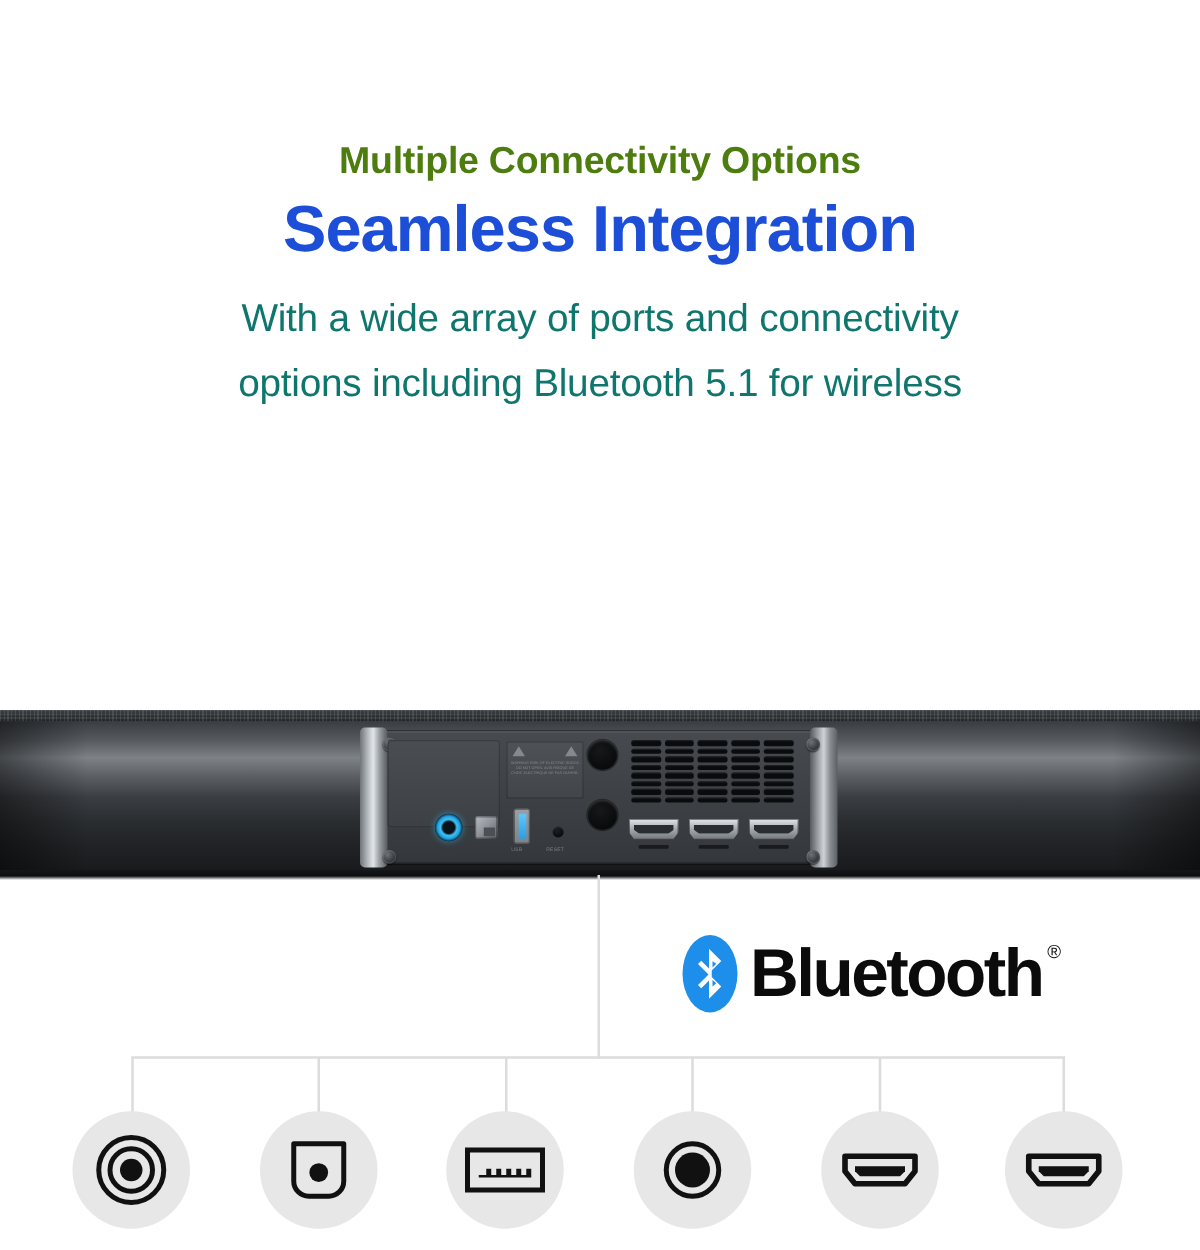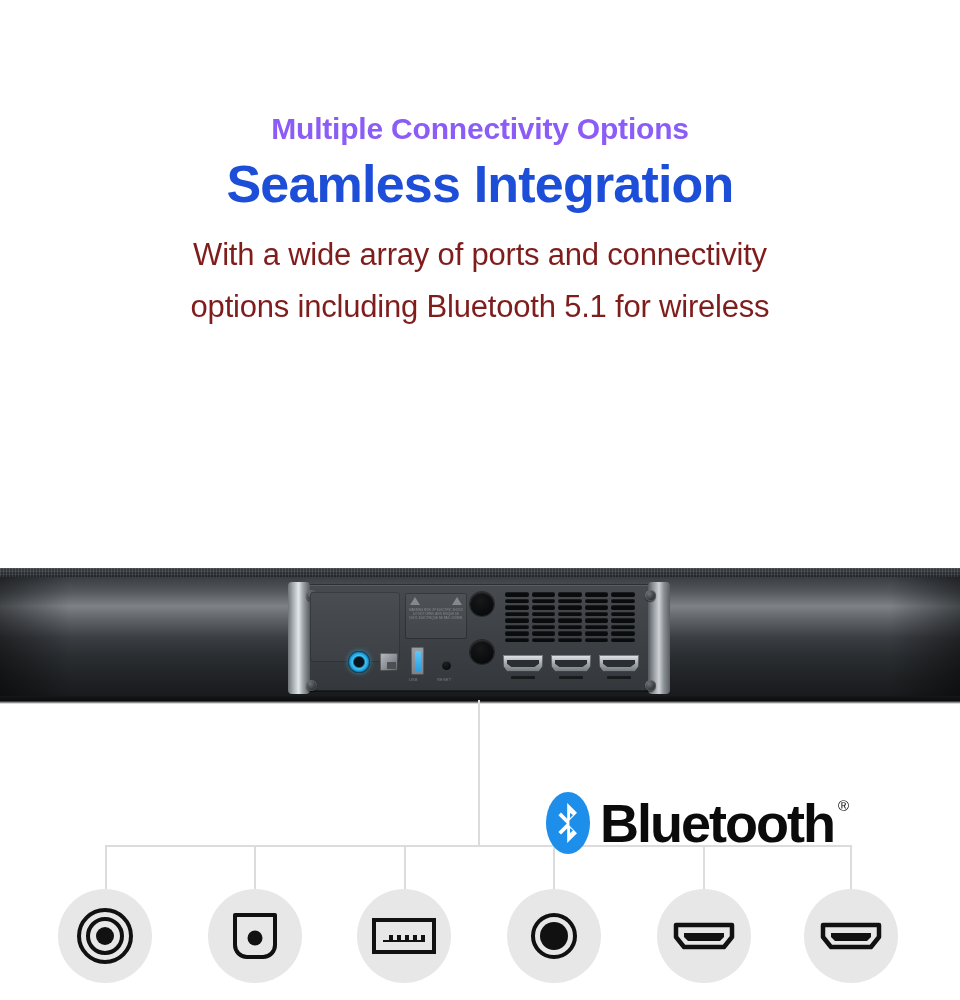--- a/index.html
+++ b/index.html
@@ -12,37 +12,37 @@
     -webkit-font-smoothing:antialiased;
   }
 
   
   .text-block { position:absolute; left:0; top:0; width:960px; text-align:center; }
 
   .eyebrow {
     margin-top:112px;
     font-size:30px;
     font-weight:700;
-    color:#8b5cf6;
+    color:#4d7c0f;
     letter-spacing:-0.2px;
     line-height:1.15;
   }
   .headline {
     margin-top:10px;
     font-size:52px;
     font-weight:700;
     color:#1d4ed8;
     letter-spacing:-0.8px;
     line-height:1.05;
   }
   .body-copy {
     margin-top:18px;
     font-size:31px;
     font-weight:400;
-    color:#7f1d1d;
+    color:#0f766e;
     line-height:52px;
     letter-spacing:-0.2px;
   }
   .body-copy .ln { display:block; white-space:nowrap; }
 
   
   .soundbar-wrap { position:absolute; left:0; top:568px; width:960px; height:136px; }
 
   .bar-grille {
     position:absolute; left:0; top:0; width:960px; height:10px;
@@ -223,21 +223,21 @@
   .conn-hbar {
     position:absolute; left:105px; top:845px; width:747px; height:2px;
     background:#dcdcdc;
   }
   .conn-drop {
     position:absolute; top:846px; width:2px; height:45px; background:#dcdcdc;
   }
 
   
   .bt-logo {
-    position:absolute; left:546px; top:792px;
+    position:absolute; left:546px; top:748px;
     display:flex; align-items:center; gap:10px;
   }
   .bt-badge {
     width:44px; height:62px; border-radius:22px/31px;
     background:#1d8fea;
     display:flex; align-items:center; justify-content:center;
     flex:0 0 auto;
   }
   .bt-word {
     font-size:54px; font-weight:700; color:#0b0b0b;

